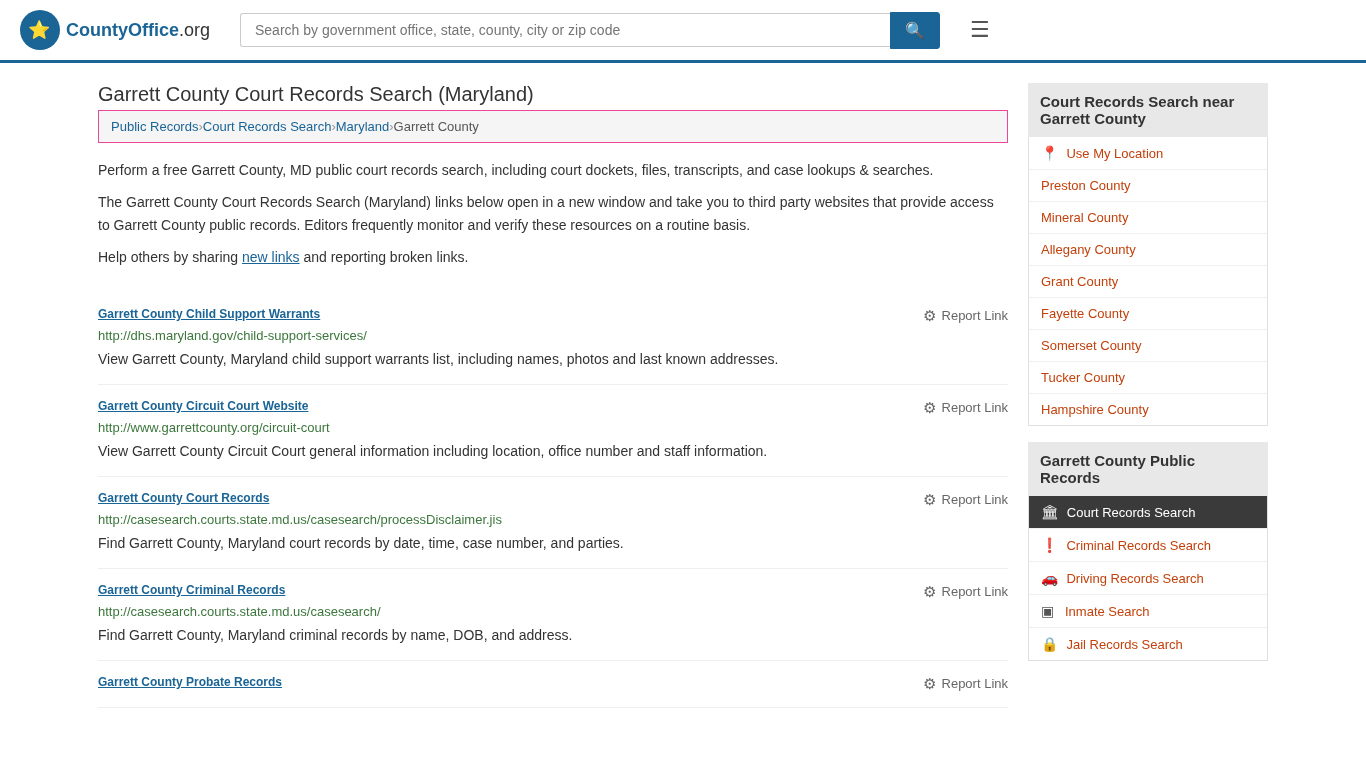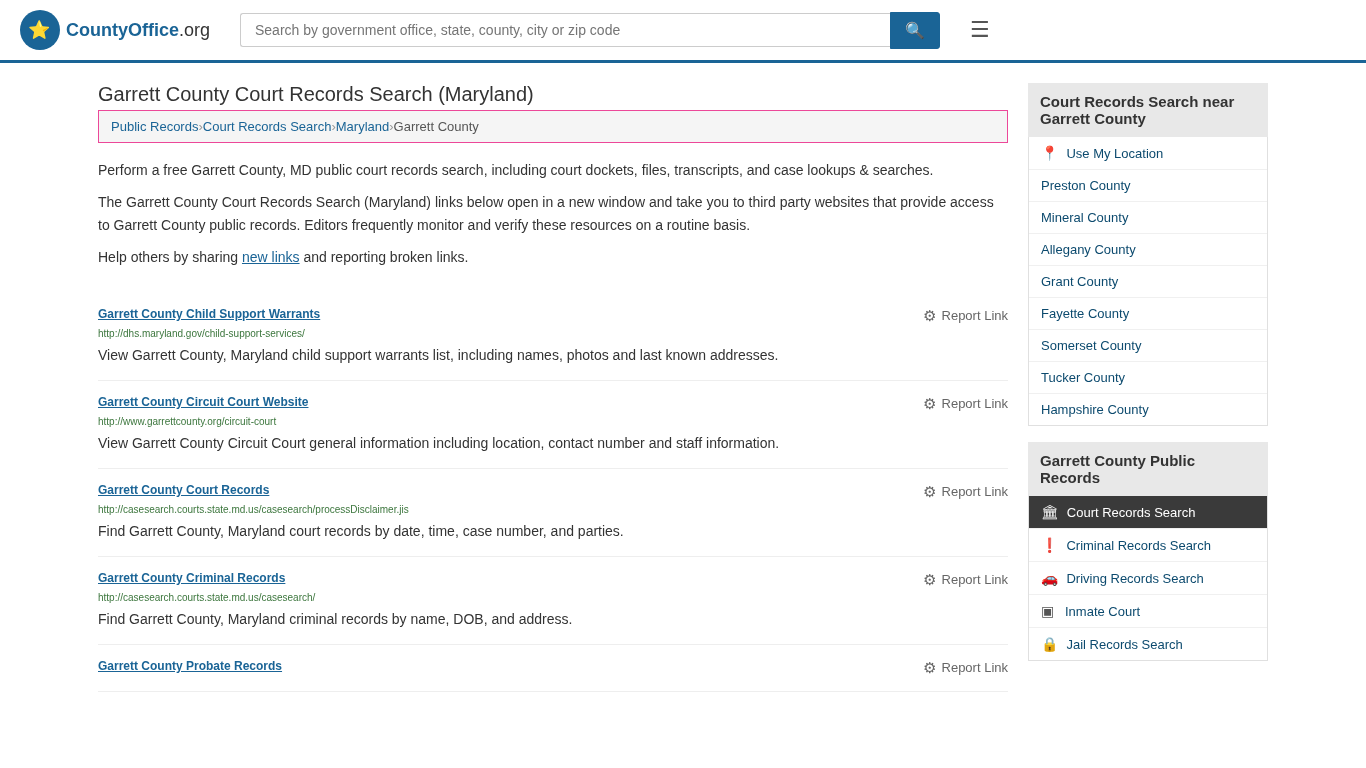--- a/index.html
+++ b/index.html
@@ -128,21 +128,21 @@
       align-items: center;
       gap: 5px;
       color: #666;
       font-size: 13px;
       white-space: nowrap;
       cursor: pointer;
     }
     .report-icon { font-size: 15px; }
     .record-url {
       color: #3c763d;
-      font-size: 10px;
+      font-size: 13px;
       margin: 3px 0 6px 0;
     }
     .record-desc {
       font-size: 14px;
       color: #333;
       line-height: 1.5;
     }
 
     
     #sidebar {
@@ -158,21 +158,21 @@
     .sidebar-link-item {
       display: flex;
       align-items: center;
       gap: 8px;
       padding: 8px 12px;
       border-bottom: 1px solid #f0f0f0;
       cursor: pointer;
       font-size: 13px;
     }
     .sidebar-link-item:last-child { border-bottom: none; }
-    .sidebar-link-item a { color: #0c4a6e; text-decoration: none; font-size: 13px; }
+    .sidebar-link-item a { color: #c2410c; text-decoration: none; font-size: 13px; }
     .sidebar-link-item.active {
       background: #3a3a3a;
       color: white;
     }
     .sidebar-link-item.active a { color: white; }
     .sidebar-icon { font-size: 14px; color: #555; min-width: 16px; }
     .sidebar-link-item.active .sidebar-icon { color: white; }
 
     .location-icon { color: #555; }
 
@@ -240,21 +240,21 @@
 
       <div class="record-item">
         <div class="record-item-header">
           <a class="record-title" href="#">Garrett County Circuit Court Website</a>
           <div class="report-link">
             <span class="report-icon">⚙</span>
             <span>Report Link</span>
           </div>
         </div>
         <div class="record-url">http://www.garrettcounty.org/circuit-court</div>
-        <div class="record-desc">View Garrett County Circuit Court general information including location, contact number and staff information.</div>
+        <div class="record-desc">View Garrett County Circuit Court general information including location, office number and staff information.</div>
       </div>
 
       <div class="record-item">
         <div class="record-item-header">
           <a class="record-title" href="#">Garrett County Court Records</a>
           <div class="report-link">
             <span class="report-icon">⚙</span>
             <span>Report Link</span>
           </div>
         </div>
@@ -330,21 +330,21 @@
       <div class="sidebar-link-item">
         <span class="sidebar-icon">❗</span>
         <a href="#">Criminal Records Search</a>
       </div>
       <div class="sidebar-link-item">
         <span class="sidebar-icon">🚗</span>
         <a href="#">Driving Records Search</a>
       </div>
       <div class="sidebar-link-item">
         <span class="sidebar-icon">▣</span>
-        <a href="#">Inmate Court</a>
+        <a href="#">Inmate Search</a>
       </div>
       <div class="sidebar-link-item">
         <span class="sidebar-icon">🔒</span>
         <a href="#">Jail Records Search</a>
       </div>
     </div>
 
   </div>
 
 </div>

